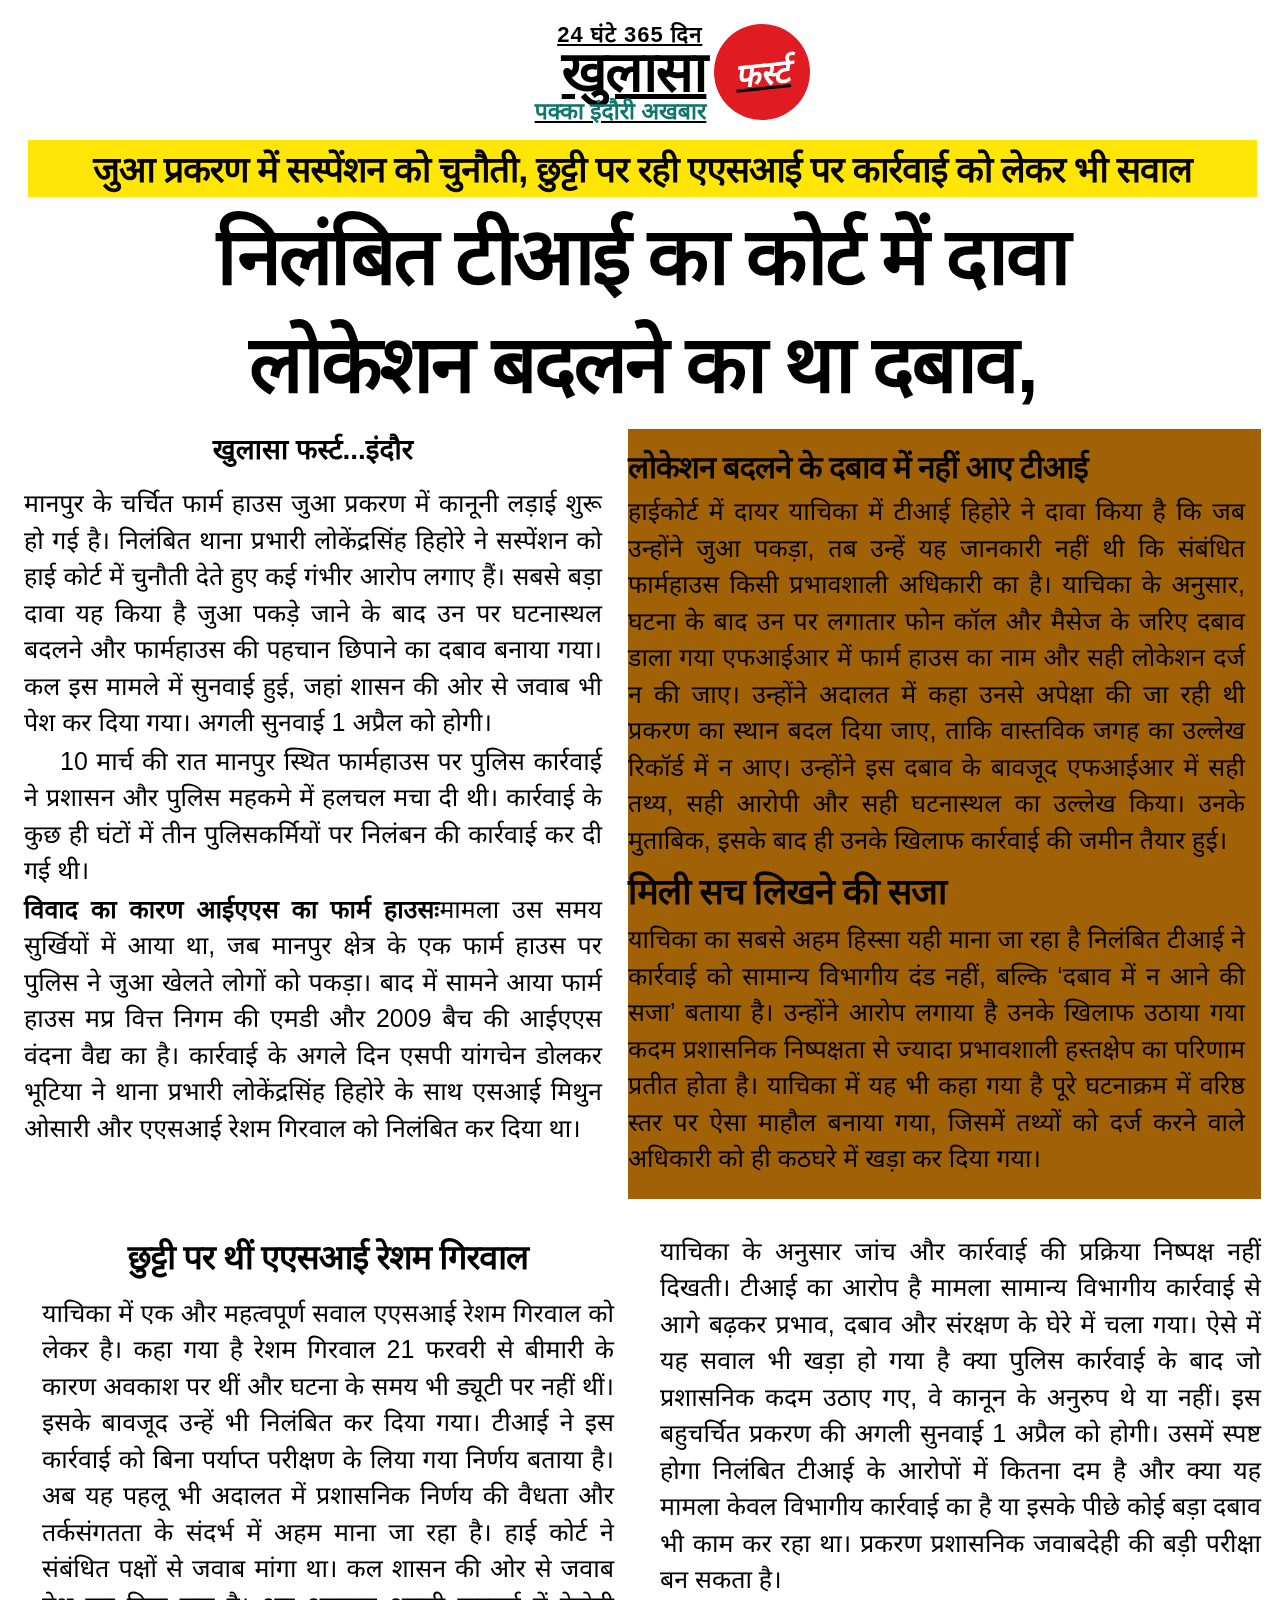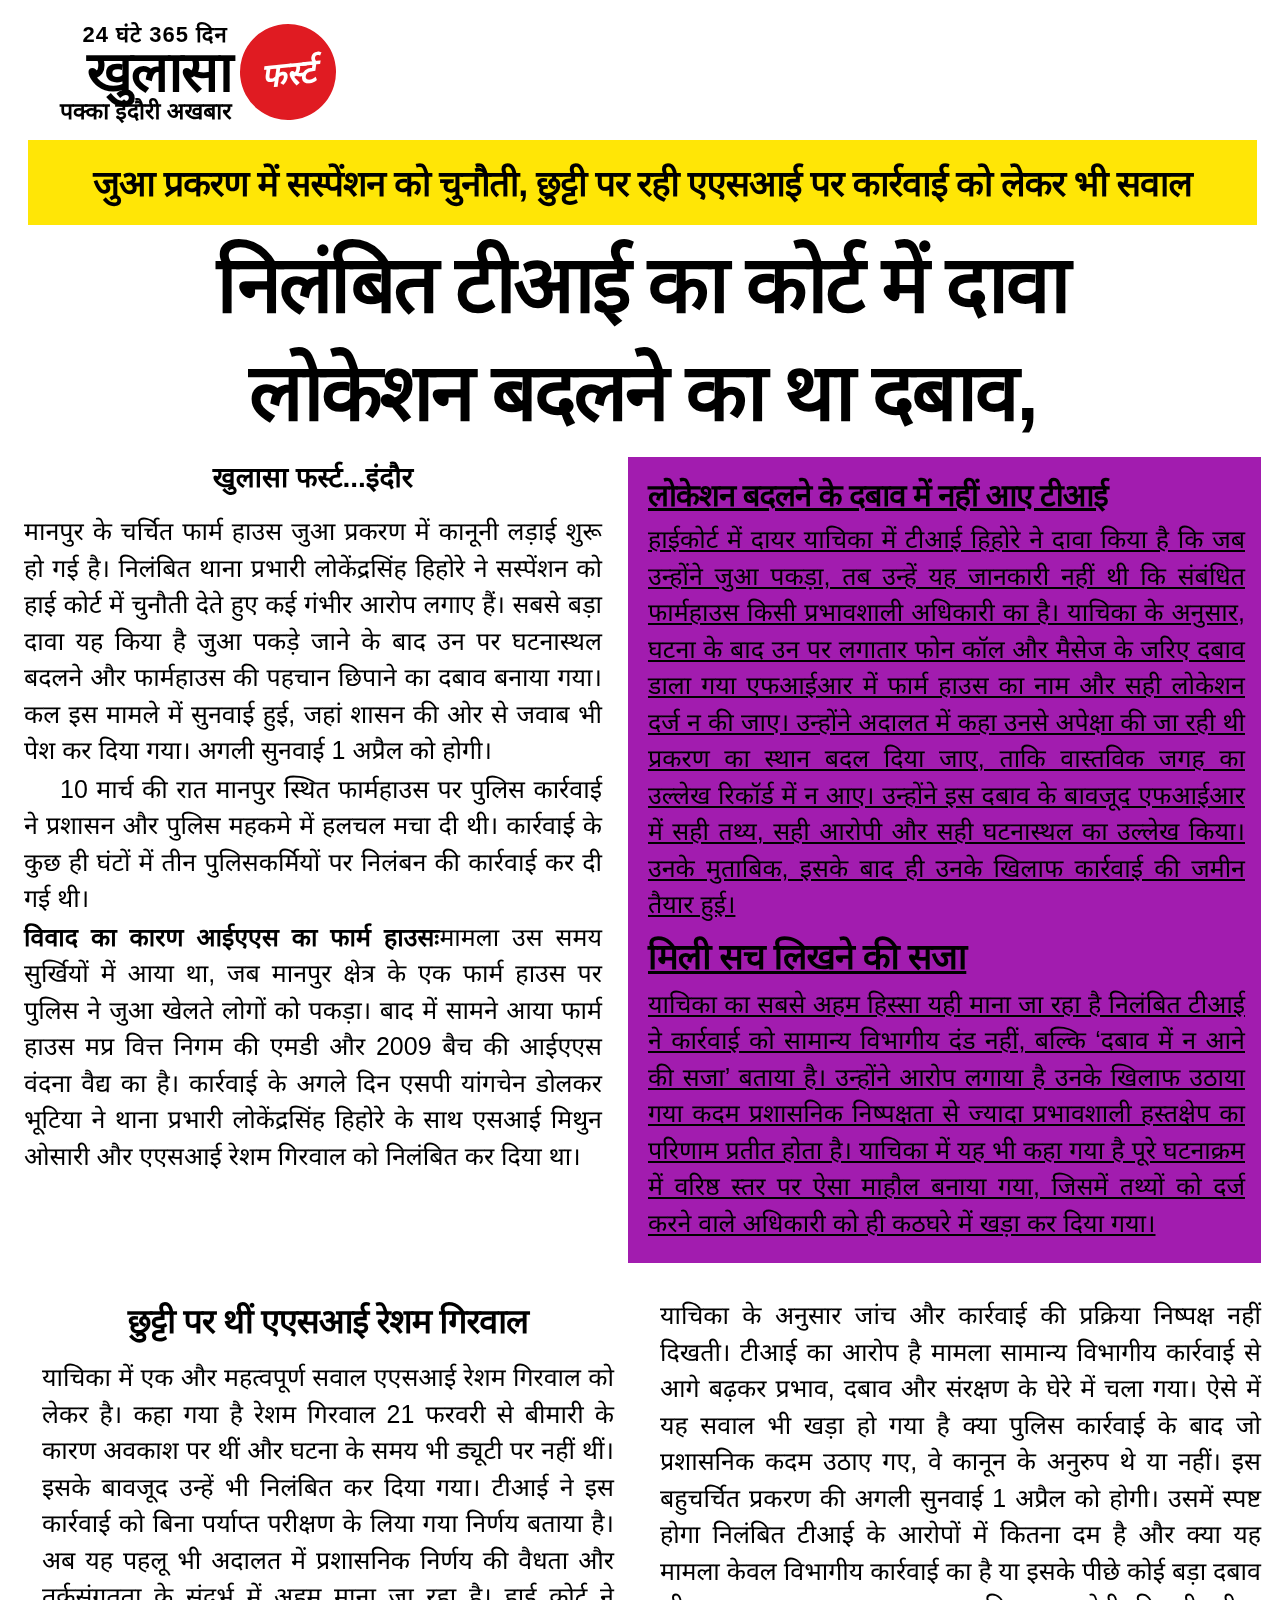--- a/index.html
+++ b/index.html
@@ -7,48 +7,48 @@
   body {
     width: 1285px;
     min-height: 1600px;
     margin: 0 auto;
     font-family: "Liberation Sans", "DejaVu Sans", sans-serif;
     color: #000;
   }
   .page { width: 1285px; min-height: 1600px; padding-top: 18px; }
 
   
-  .masthead { display: flex; justify-content: flex-start; }
+  .masthead { display: flex; justify-content: center; text-decoration: underline; }
   .masthead-inner { display: flex; align-items: center; }
   .title-stack { display: flex; flex-direction: column; align-items: flex-end; }
   .tagline-top {
     font-size: 22px; font-weight: 700; letter-spacing: 1px;
     margin-right: 4px; margin-bottom: -4px;
   }
   .logo-title {
     font-size: 56px; font-weight: 800; line-height: 1.0;
     letter-spacing: -2px;
   }
   .tagline-bottom {
-    font-size: 23px; font-weight: 700; color: #000000;
+    font-size: 23px; font-weight: 700; color: #0f766e;
     align-self: center; margin-left: 60px; margin-top: -6px;
   }
   .badge-circle {
     width: 96px; height: 96px; border-radius: 50%;
     background: #e01b22; color: #fff;
     display: flex; align-items: center; justify-content: center;
     font-size: 33px; font-weight: 700; font-style: italic;
     transform: rotate(-6deg); margin-left: 8px; flex: 0 0 auto;
   }
 
   
   .kicker {
     margin: 14px 28px 0 28px;
     background: #ffe606;
-    padding: 18px 10px;
+    padding: 4px 10px;
     text-align: center;
     font-size: 36px; font-weight: 800; letter-spacing: -1px;
     white-space: nowrap; overflow: hidden;
   }
 
   
   .headline {
     text-align: center;
     font-size: 80px; font-weight: 800; line-height: 1.35;
     letter-spacing: -3px;
@@ -69,24 +69,23 @@
     margin-bottom: 18px;
   }
   .body-text {
     font-size: 25px; line-height: 1.46; text-align: justify;
   }
   .body-text p + p { margin-top: 2px; }
   .indent { text-indent: 36px; }
   .para-lead { font-weight: 700; }
 
   .highlight-box {
-    background: #a21caf;
-    padding: 10px 16px 22px 20px;
+    background: #a16207;
+    padding: 10px 16px 22px 0;
     min-height: 672px;
-    text-decoration: underline;
   }
   .box-section-heading {
     font-size: 31px; font-weight: 800; letter-spacing: -1px;
     margin: 6px 0 6px 0;
   }
   .box-section-heading.big { font-size: 36px; margin-top: 8px; }
 
   
   .bottom-grid {
     display: grid;

